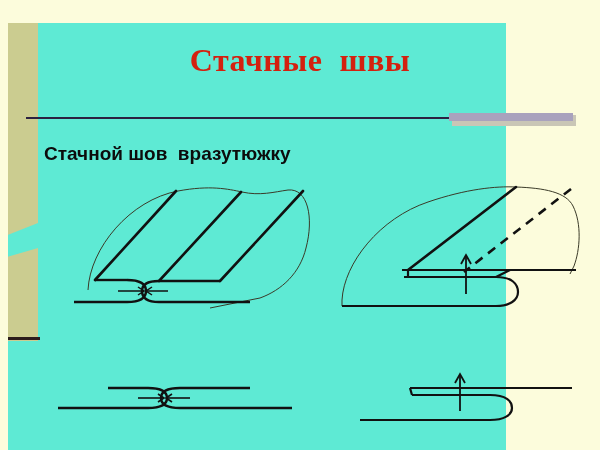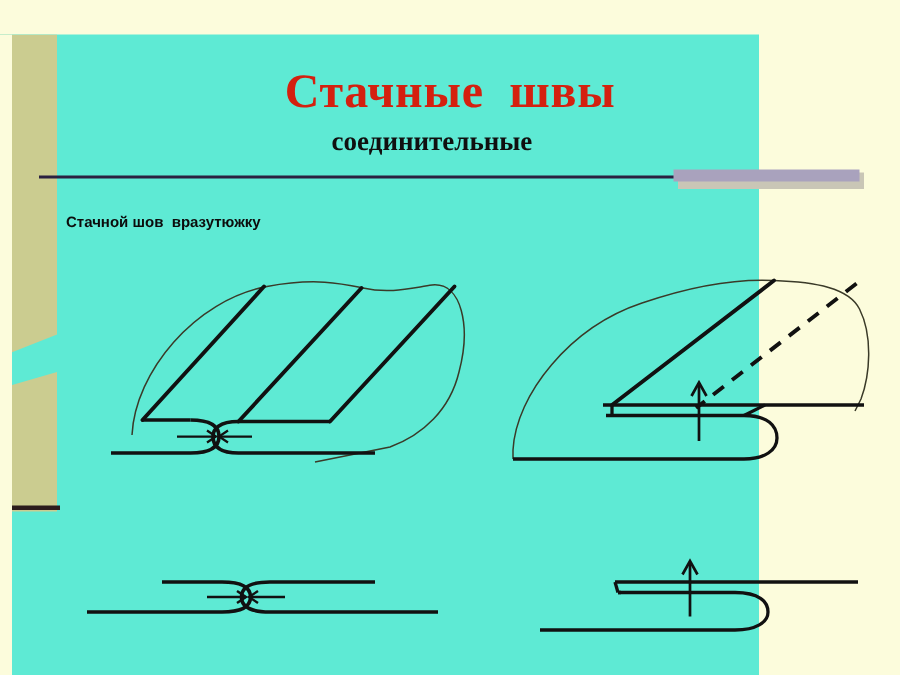--- a/index.html
+++ b/index.html
@@ -84,21 +84,21 @@
     top: 2px;
     width: 124px;
     height: 8px;
     background: #a9a2bd;
   }
   .col-label {
     position: absolute;
     top: 120px;
     font-family: "Liberation Sans", sans-serif;
     font-weight: bold;
-    font-size: 10px;
+    font-size: 19px;
     color: #0c0c0c;
     white-space: pre;
   }
   #label-left  { left: 44px; }
   #label-right { left: 336px; }
   .fig {
     position: absolute;
   }
   #fig-left-top    { left: 60px;  top: 155px; }
   #fig-right-top   { left: 330px; top: 155px; }
@@ -113,21 +113,20 @@
   <svg id="deco-band" viewBox="0 0 600 450">
     <polygon points="0,0 38,0 38,200 0,215" fill="#cbcc90"></polygon>
     <polygon points="0,236 38,225 38,318 0,318" fill="#cbcc90"></polygon>
     <rect x="0" y="0" width="8" height="450" fill="#fcfcdc"></rect>
     <polygon points="0,0 14,0 14,450 0,450" fill="#cbcc90" opacity="0"></polygon>
     <rect x="8" y="314" width="32" height="3" fill="#2b1c1c"></rect>
   </svg>
 
   <div id="title-block">
     <div id="main-title">Стачные  швы</div>
-    <div id="subtitle">соединительные</div>
   </div>
 
   <div id="divider-wrap">
     <div id="divider-line"></div>
     <div id="divider-block-shadow"></div>
     <div id="divider-block"></div>
   </div>
 
   <div class="col-label" id="label-left">Стачной шов  вразутюжку</div>
 

